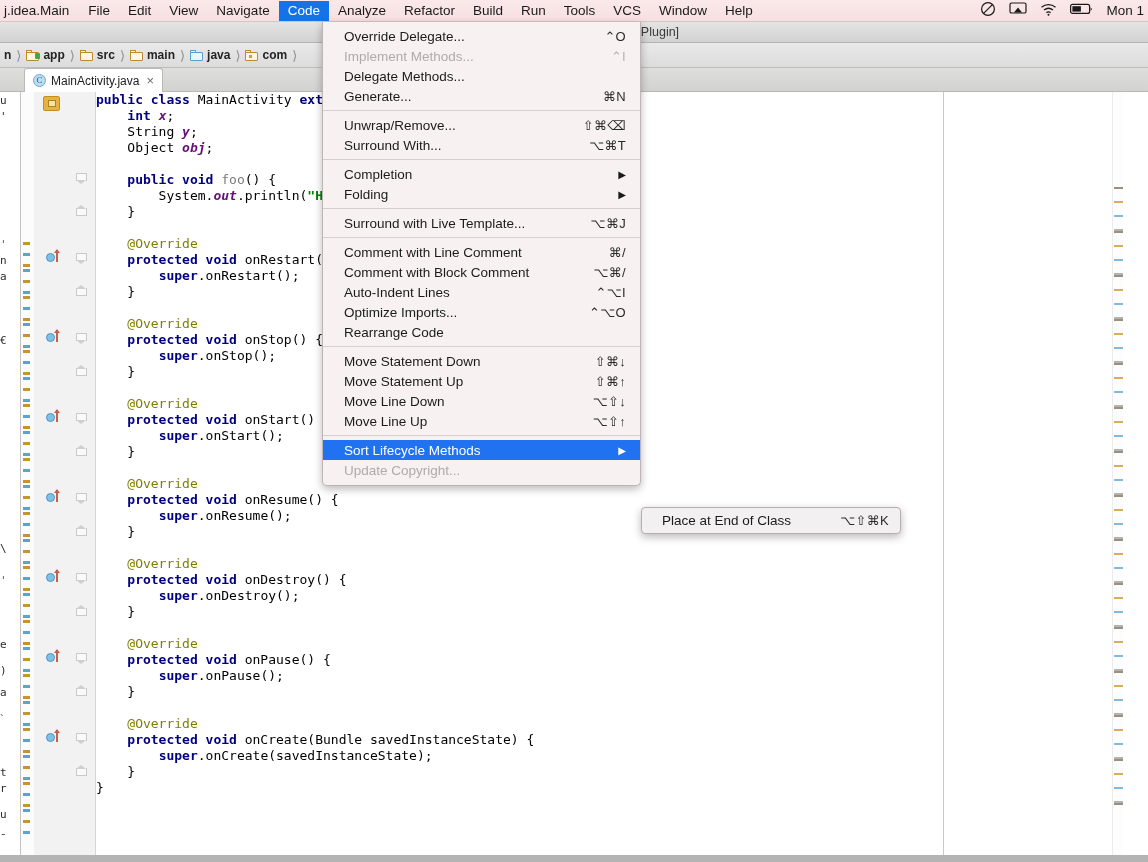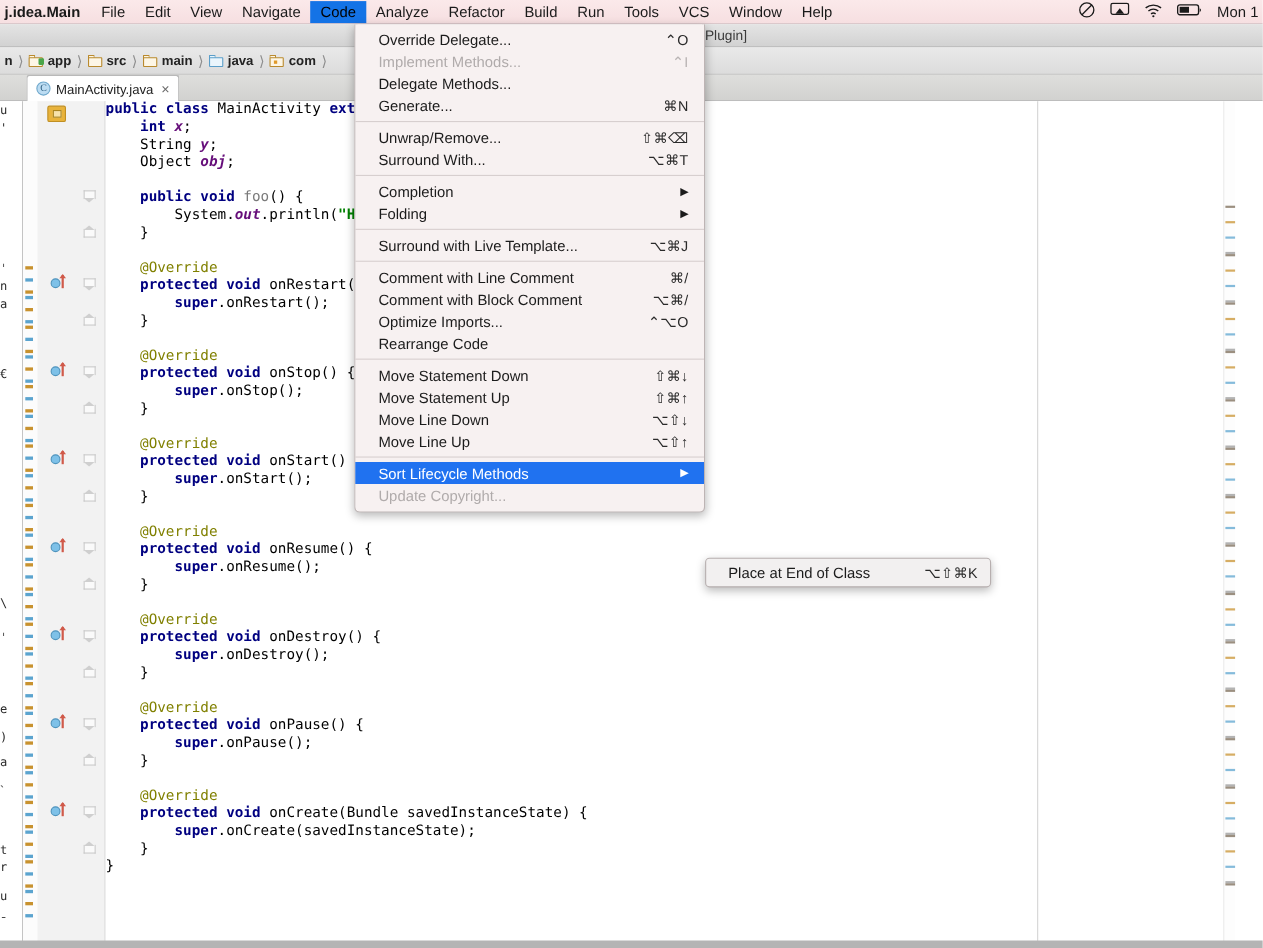--- a/index.html
+++ b/index.html
@@ -13,23 +13,23 @@
 
   
   .menubar{
     position:absolute;left:0;top:0;width:1148px;height:22px;
     background:linear-gradient(to bottom,#fbe9ea 0%,#f6dfe1 100%);
     border-bottom:1px solid #d8c3c6;
     display:flex;align-items:center;
     font-size:13.5px;color:#1a1a1a;
     box-sizing:border-box;
   }
-  .mb-app{font-weight:bold;padding:0 10px 0 4px;white-space:nowrap;}
+  .mb-app{font-weight:normal;padding:0 10px 0 4px;white-space:nowrap;}
   .mb-item{padding:2px 9px;white-space:nowrap;line-height:16px;}
-  .mb-item.active{background:#1473e6;color:#000000;border-radius:0;}
+  .mb-item.active{background:#1473e6;color:#ffffff;border-radius:0;}
   .mb-right{margin-left:auto;display:flex;align-items:center;gap:13px;padding-right:4px;}
   .mb-right .ic{display:inline-block;}
   .mb-clock{font-size:13.5px;white-space:nowrap;}
 
   
   .ide{
     position:absolute;left:0;top:22px;width:1148px;height:840px;
     background:#ececec;
   }
   .titlebar{
@@ -588,20 +588,24 @@
       <div class="msep"></div>
       <div class="mi">
         <span class="txt">Comment with Line Comment</span>
         <span class="sc">⌘/</span>
       </div>
       <div class="mi">
         <span class="txt">Comment with Block Comment</span>
         <span class="sc">⌥⌘/</span>
       </div>
       <div class="mi">
+        <span class="txt">Auto-Indent Lines</span>
+        <span class="sc">⌃⌥I</span>
+      </div>
+      <div class="mi">
         <span class="txt">Optimize Imports...</span>
         <span class="sc">⌃⌥O</span>
       </div>
       <div class="mi">
         <span class="txt">Rearrange Code</span>
       </div>
       <div class="msep"></div>
       <div class="mi">
         <span class="txt">Move Statement Down</span>
         <span class="sc">⇧⌘↓</span>

